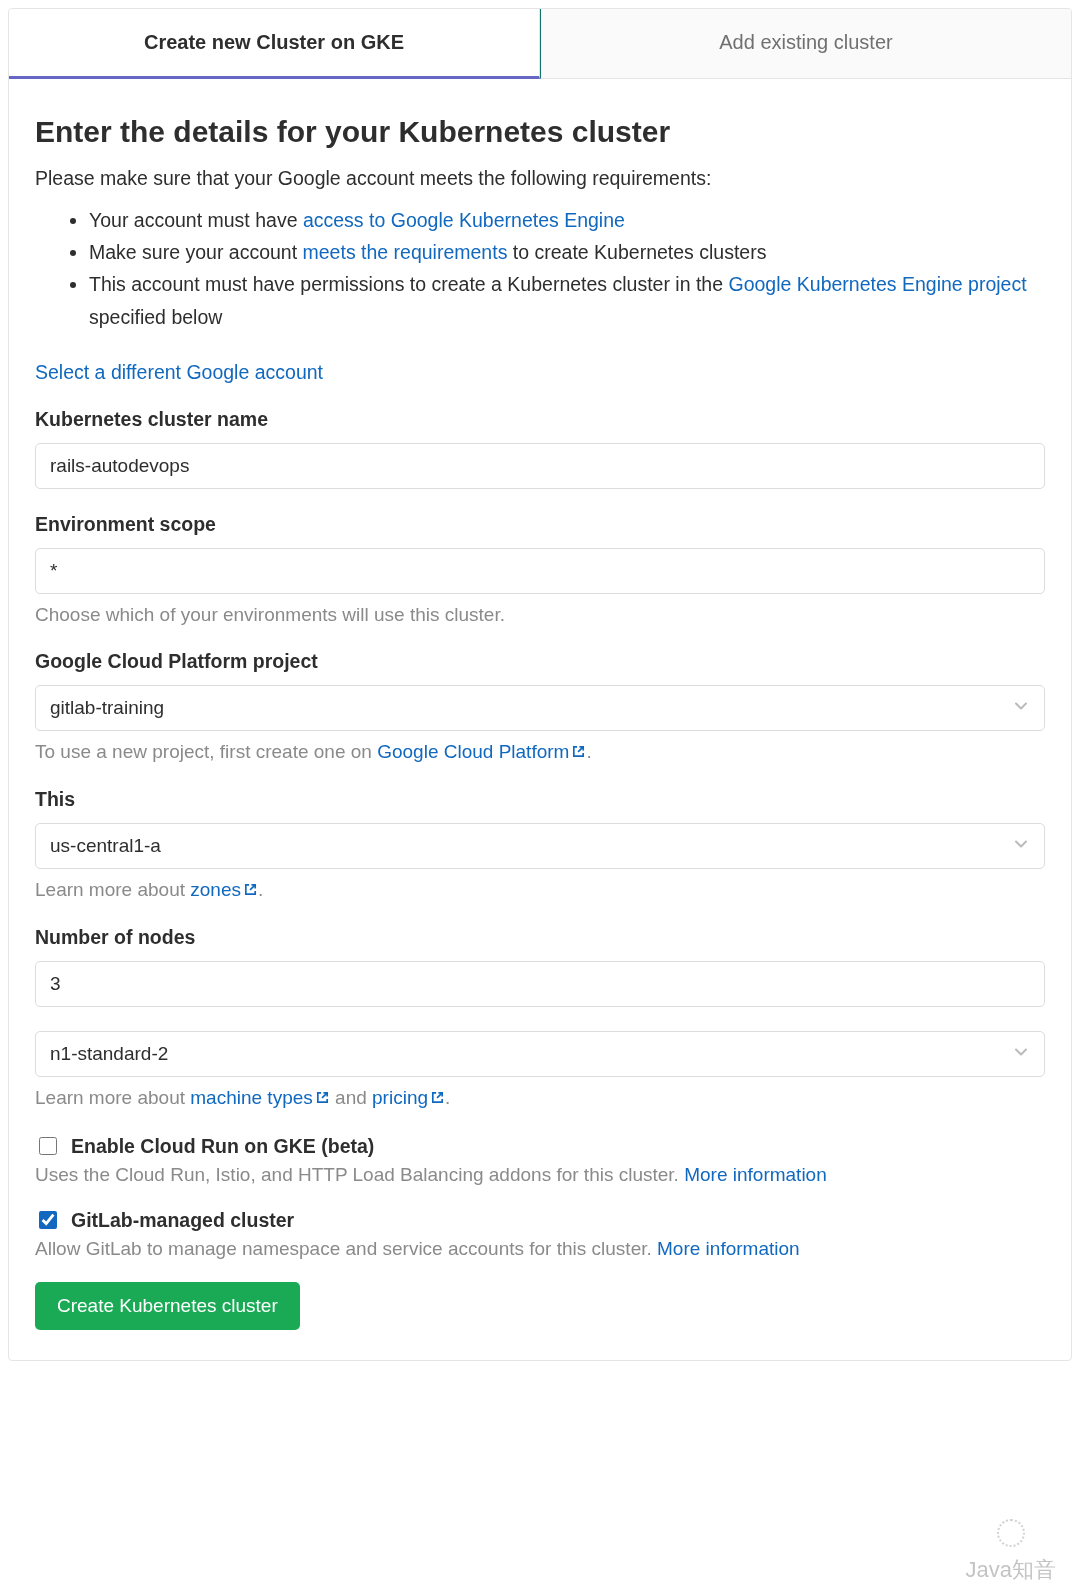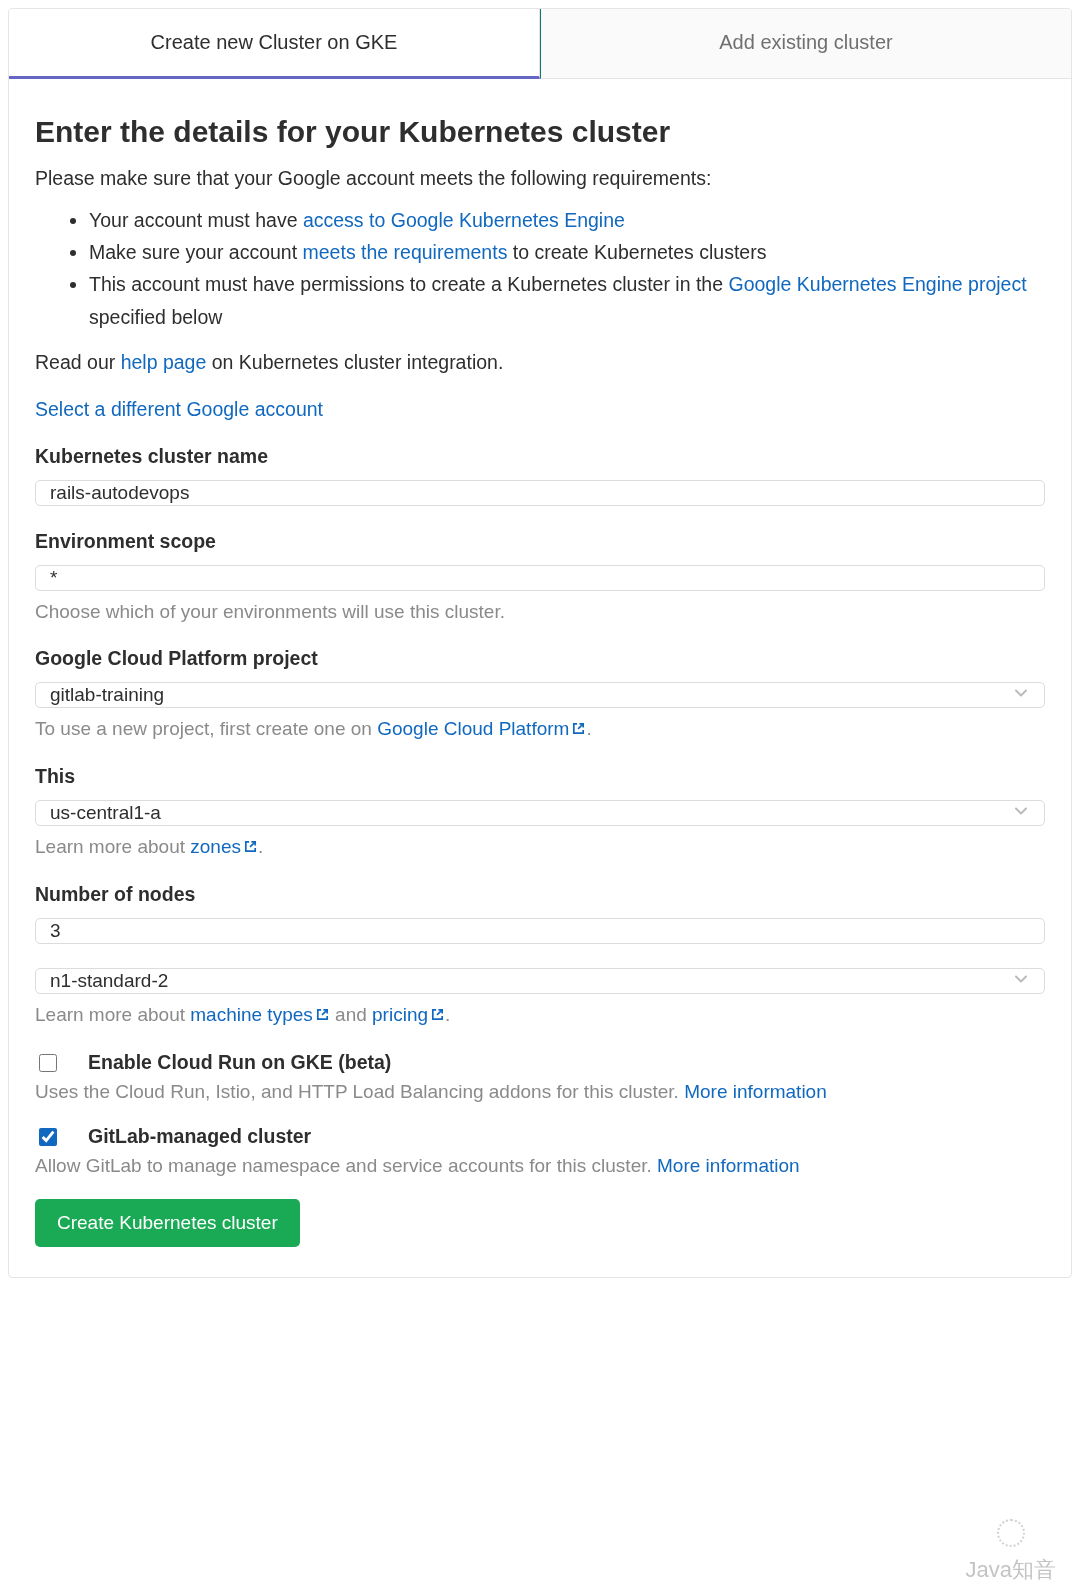--- a/index.html
+++ b/index.html
@@ -27,21 +27,21 @@
     padding: 22px 10px;
     font-size: 20px;
     cursor: pointer;
     background: #fafafa;
     border-bottom: 1px solid #e5e5e5;
     color: #707070;
   }
   .tab.active {
     background: #fff;
     color: #2e2e2e;
-    font-weight: 400;
+    font-weight: 700;
     border-bottom: 3px solid #6666c4;
     border-right: 1px solid #e5e5e5;
   }
   .tab.inactive {
     border-left: 1px solid #0f766e;
   }
   .content {
     padding: 30px 26px 30px 26px;
   }
   h2.page-title {
@@ -83,21 +83,21 @@
   .form-label {
     display: block;
     font-size: 19.5px;
     font-weight: 700;
     color: #2e2e2e;
     margin: 0 0 12px 0;
   }
   .text-input, .select-box {
     width: 100%;
     font-size: 19px;
-    padding: 1px 14px;
+    padding: 11px 14px;
     border: 1px solid #dcdcdc;
     border-radius: 5px;
     color: #2e2e2e;
     background: #fff;
     font-family: inherit;
   }
   .select-wrap { position: relative; }
   .select-box {
     appearance: none;
     -webkit-appearance: none;
@@ -117,22 +117,22 @@
     color: #8a8a8a;
   }
   .help-text .link { color: #1068bf; }
   .ext-icon {
     display: inline-block;
     vertical-align: -1px;
     margin-left: 2px;
   }
   .checkbox-row {
     display: flex;
-    align-items: center;
-    gap: 28px;
+    align-items: flex-end;
+    gap: 11px;
     margin: 0 0 6px 0;
   }
   .checkbox-row input[type="checkbox"] {
     width: 18px; height: 18px;
     accent-color: #1068bf;
   }
   .checkbox-label {
     font-size: 19.5px;
     font-weight: 700;
     color: #2e2e2e;
@@ -196,23 +196,20 @@
         <span>Your account must have </span><a href="#" class="link">access to Google Kubernetes Engine</a>
       </li>
       <li>
         <span>Make sure your account </span><a href="#" class="link">meets the requirements</a><span> to create Kubernetes clusters</span>
       </li>
       <li>
         <span>This account must have permissions to create a Kubernetes cluster in the </span><a href="#" class="link">Google Kubernetes Engine project</a><span> specified below</span>
       </li>
     </ul>
 
-    <p class="read">
-      <span>Read our </span><a href="#" class="link">help page</a><span> on Kubernetes cluster integration.</span>
-    </p>
 
     <a href="#" class="select-account">Select a different Google account</a>
 
     
     <div class="form-group">
       <label class="form-label">Kubernetes cluster name</label>
       <input type="text" class="text-input" value="rails-autodevops" style="">
     </div>
 
     

